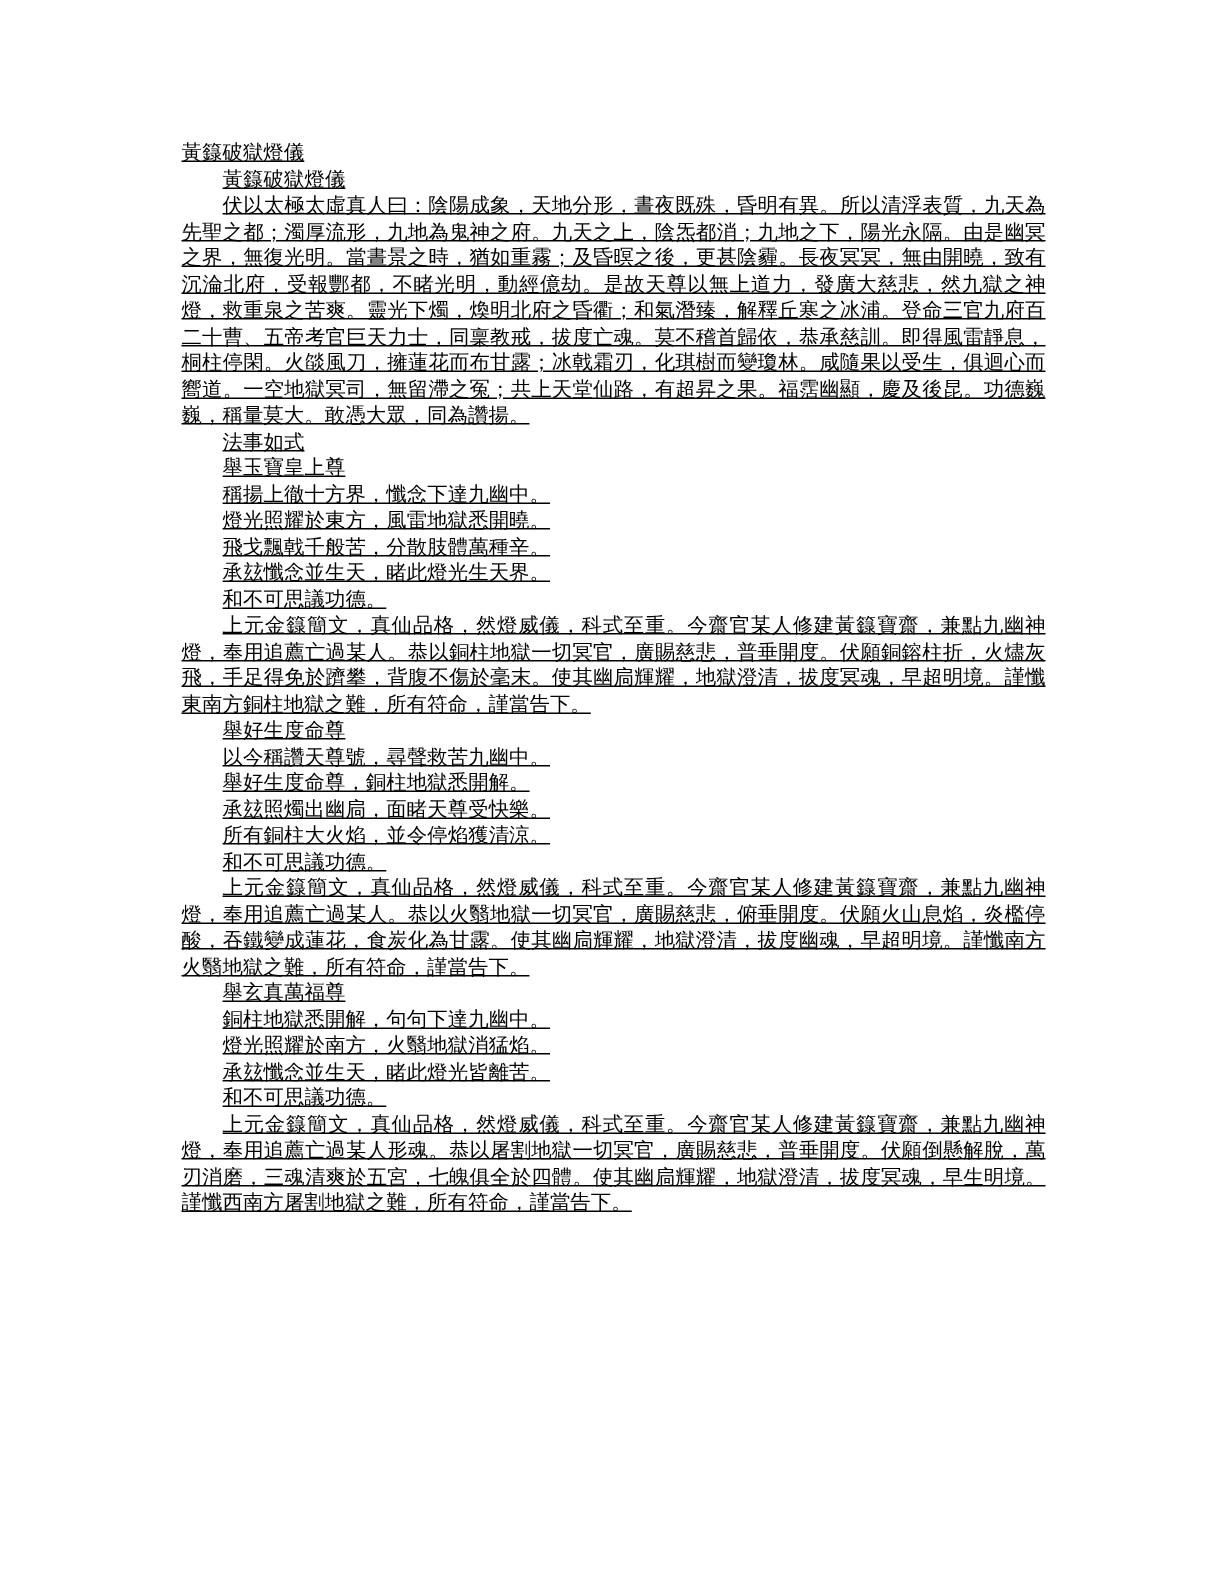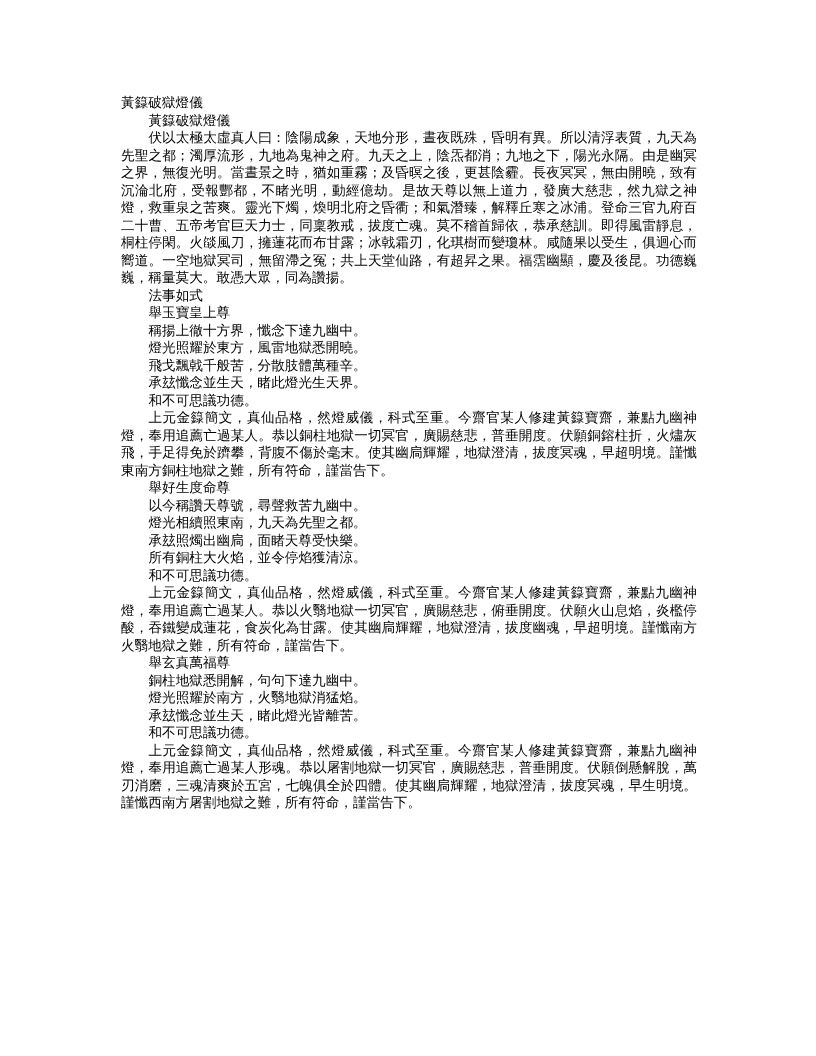--- a/index.html
+++ b/index.html
@@ -7,20 +7,21 @@
   .page {
     position: absolute;
     left: 121px;
     top: 94px;
     width: 576px;
     color: #000000;
     font-family: "DejaVu Serif", "Liberation Serif", serif;
     font-size: 13.6px;
     line-height: 17.5px;
     letter-spacing: 0.05px;
+    text-decoration: underline;
   }
   .p { margin: 0; padding: 0; text-indent: 27.4px; text-align: justify; text-align-last: left; word-break: break-all; }
   .title { margin: 0; padding: 0; text-indent: 0; }
   .verse { margin: 0; padding: 0 0 0 27.4px; }
 </style>
 </head>
 <body>
 
 <div class="page">
   <p class="title">黃籙破獄燈儀</p>
@@ -34,21 +35,21 @@
     <p class="verse">燈光照耀於東方，風雷地獄悉開曉。</p>
     <p class="verse">飛戈飄戟千般苦，分散肢體萬種辛。</p>
     <p class="verse">承玆懺念並生天，睹此燈光生天界。</p>
     <p class="verse">和不可思議功德。</p>
   </section>
 
   <section>
     <p class="p">上元金籙簡文，真仙品格，然燈威儀，科式至重。今齋官某人修建黃籙寶齋，兼點九幽神燈，奉用追薦亡過某人。恭以銅柱地獄一切冥官，廣賜慈悲，普垂開度。伏願銅鎔柱折，火燼灰飛，手足得免於躋攀，背腹不傷於毫末。使其幽扃輝耀，地獄澄清，拔度冥魂，早超明境。謹懺東南方銅柱地獄之難，所有符命，謹當告下。</p>
     <p class="p">舉好生度命尊</p>
     <p class="verse">以今稱讚天尊號，尋聲救苦九幽中。</p>
-    <p class="verse">燈光相續照東南，九天為先聖之都。</p>
+    <p class="verse">舉好生度命尊，銅柱地獄悉開解。</p>
     <p class="verse">承玆照燭出幽扃，面睹天尊受快樂。</p>
     <p class="verse">所有銅柱大火焰，並令停焰獲清涼。</p>
     <p class="verse">和不可思議功德。</p>
   </section>
 
   <section>
     <p class="p">上元金籙簡文，真仙品格，然燈威儀，科式至重。今齋官某人修建黃籙寶齋，兼點九幽神燈，奉用追薦亡過某人。恭以火翳地獄一切冥官，廣賜慈悲，俯垂開度。伏願火山息焰，炎檻停酸，吞鐵變成蓮花，食炭化為甘露。使其幽扃輝耀，地獄澄清，拔度幽魂，早超明境。謹懺南方火翳地獄之難，所有符命，謹當告下。</p>
     <p class="p">舉玄真萬福尊</p>
     <p class="verse">銅柱地獄悉開解，句句下達九幽中。</p>
     <p class="verse">燈光照耀於南方，火翳地獄消猛焰。</p>

